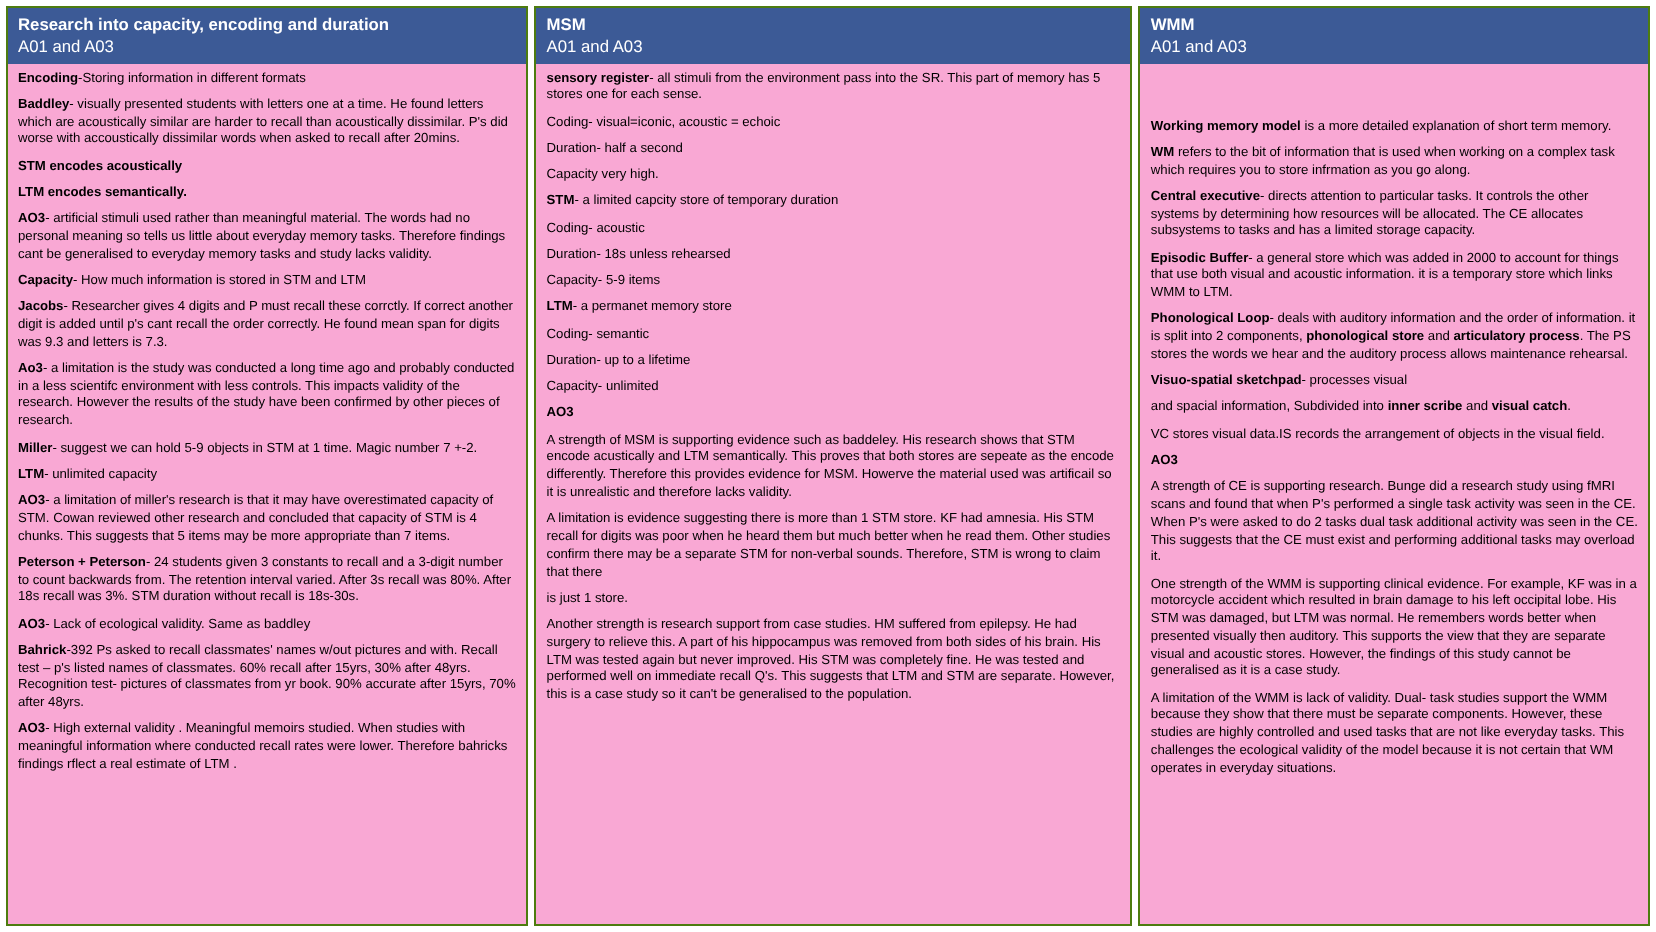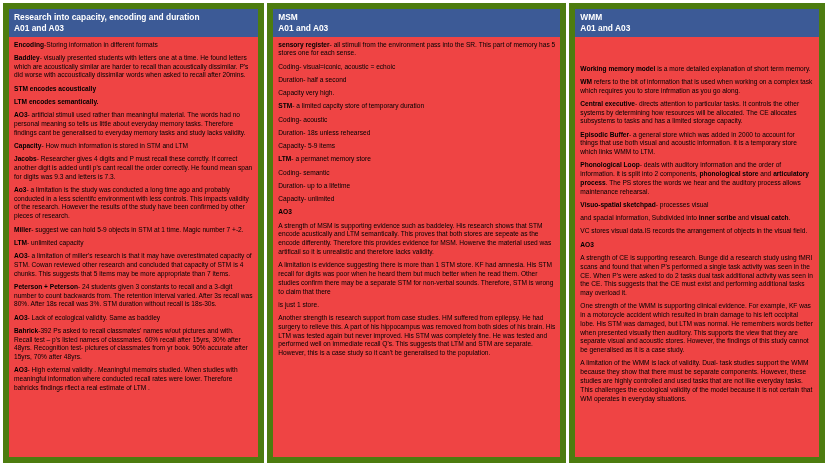--- a/index.html
+++ b/index.html
@@ -18,41 +18,41 @@
     height: 466px;
     box-sizing: border-box;
     display: flex;
     flex-direction: row;
     background: #ffffff;
     padding: 3px 3px 3px 3px;
     gap: 3px;
   }
   .column {
     box-sizing: border-box;
-    border: 6px solid #4d7c0f;
+    border: 1px solid #4d7c0f;
     display: flex;
     flex-direction: column;
-    background: #ef4444;
+    background: #f9a8d4;
     overflow: hidden;
   }
   .col-1 { width: 276px; }
   .col-2 { width: 316px; }
   .col-3 { width: 270px; gap: 24px; }
 
   .col-header {
     background: #3c5a96;
     color: #ffffff;
     font-weight: bold;
     font-size: 8.4px;
     line-height: 1.28;
     padding: 3px 4px 3px 5px;
     box-sizing: border-box;
   }
   .col-header .sub {
-    font-weight: bold;
+    font-weight: normal;
     font-size: 8.4px;
     display: block;
   }
   .col-body {
     padding: 4px 5px 4px 5px;
     box-sizing: border-box;
     font-size: 6.6px;
     line-height: 1.33;
     color: #000000;
     overflow: hidden;

